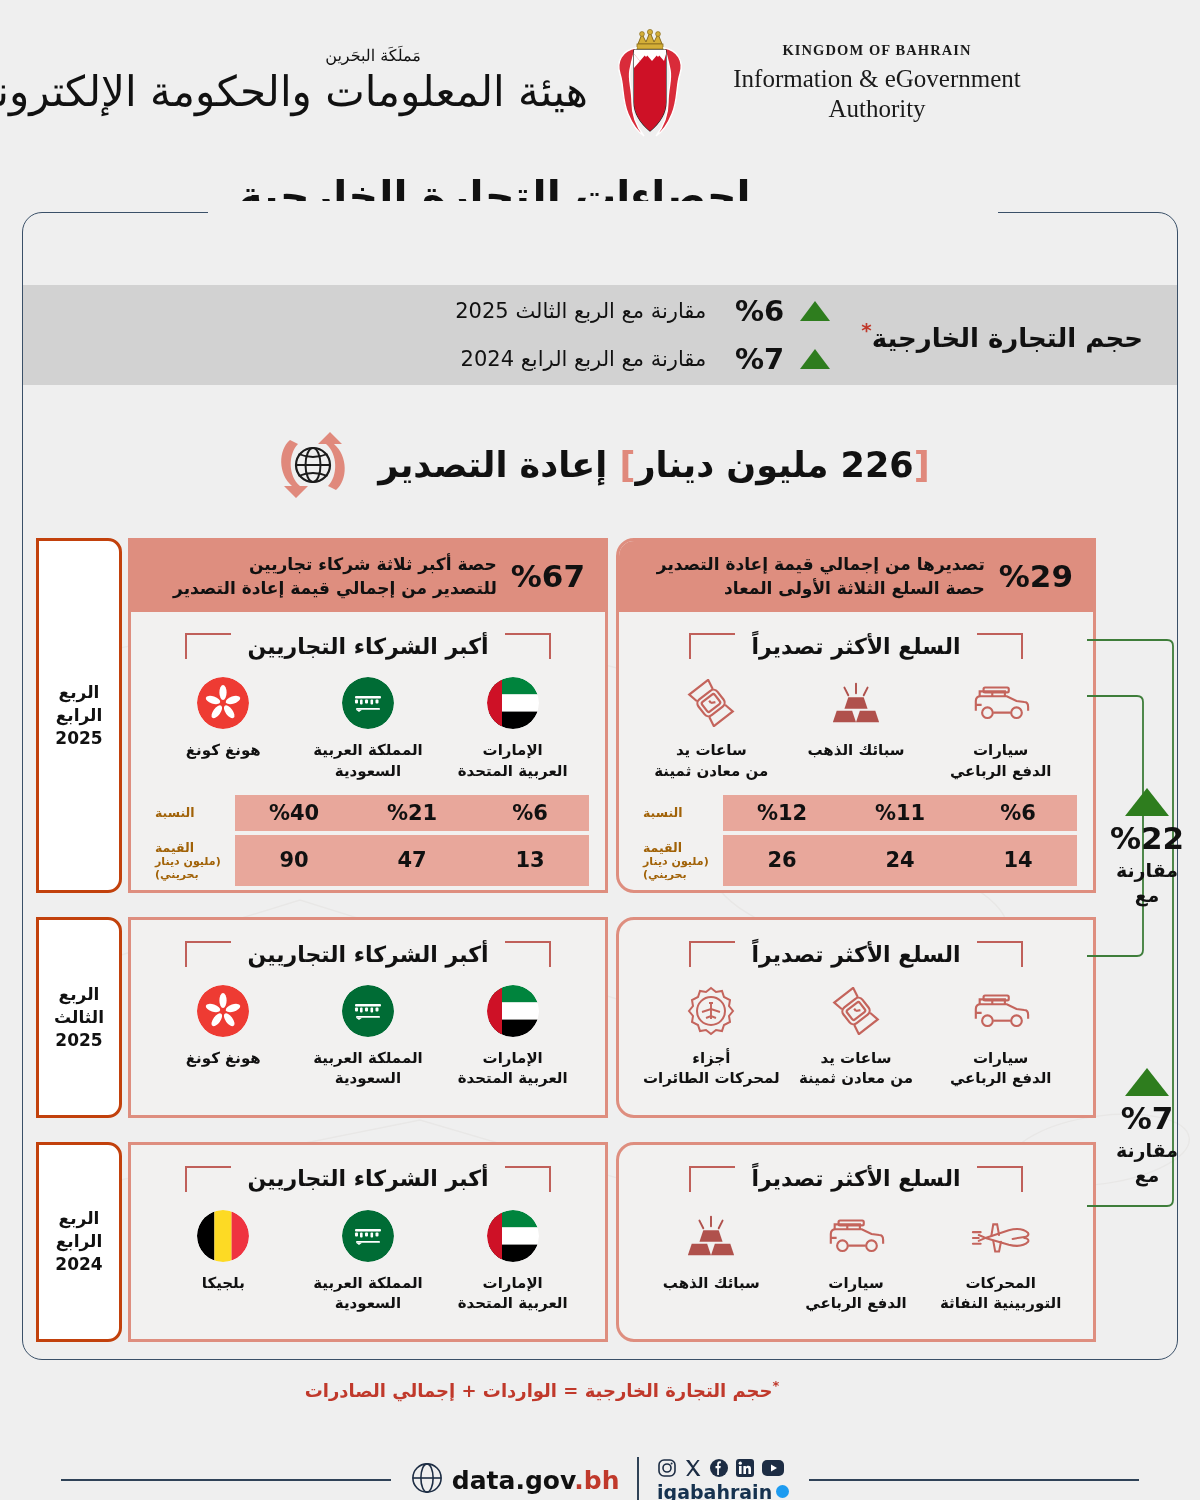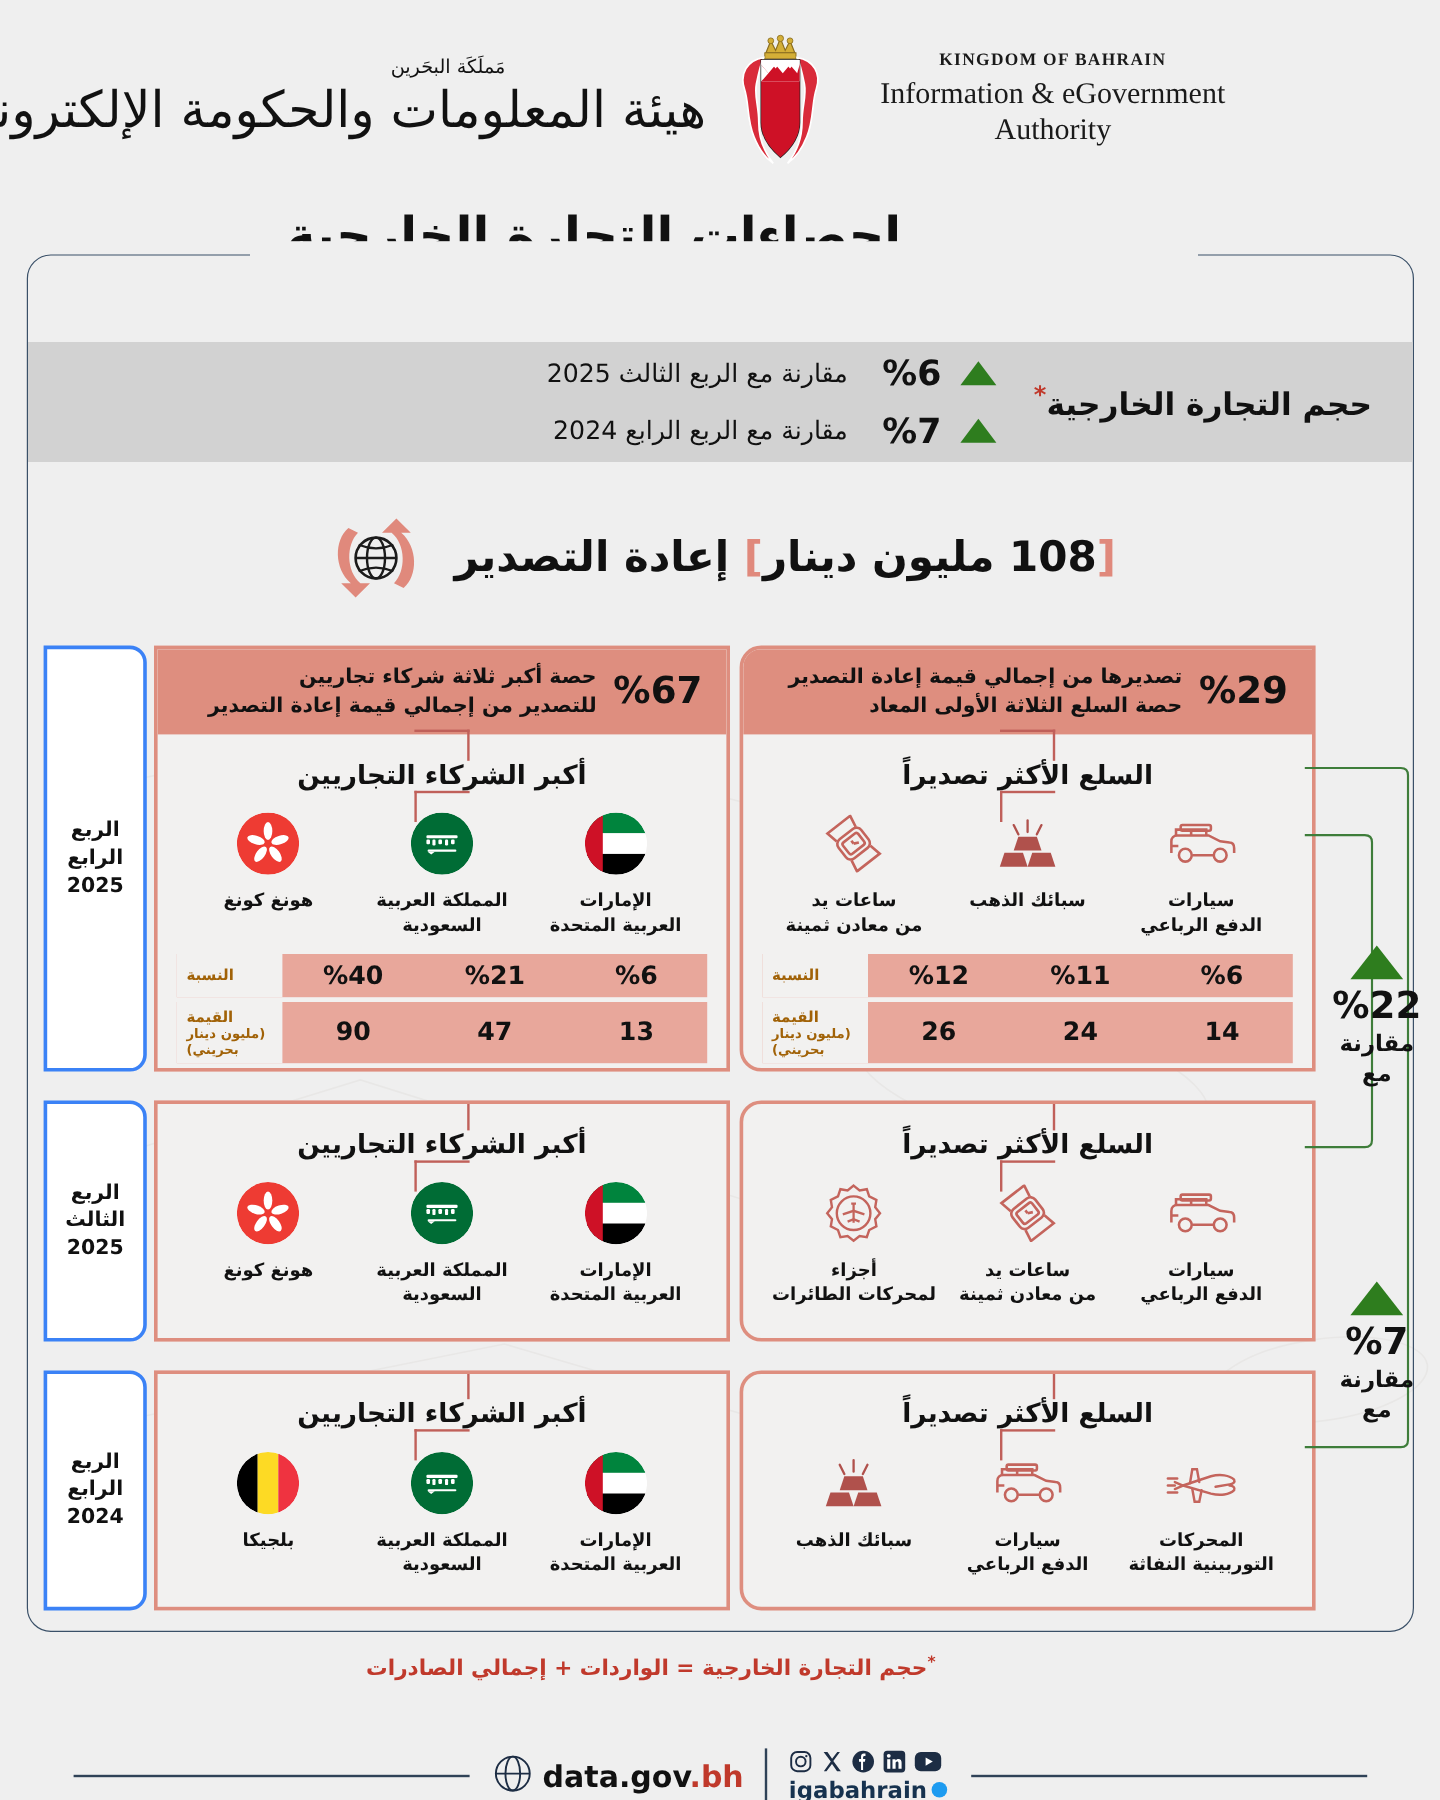--- a/index.html
+++ b/index.html
@@ -54,37 +54,37 @@
               display:flex; align-items:center; justify-content:center; gap:22px; }
   .reexport-text { font-size:35px; font-weight:bold; color:#111; white-space:nowrap; }
   .reexport-text .brk { color:#E0897C; font-weight:bold; }
   .globe-icon { width:86px; height:70px; position:relative; flex:none; }
 
   
   .cards { position:absolute; left:36px; top:538px; width:1060px; }
   .card { position:relative; margin-bottom:24px; }
   .card-body { display:flex; gap:6px; align-items:stretch; }
 
-  .qtag { width:86px; flex:none; background:#fff; border:3px solid #3b82f6;
+  .qtag { width:86px; flex:none; background:#fff; border:3px solid #c2410c;
           border-radius:0 14px 14px 0; display:flex; align-items:center;
           justify-content:center; text-align:center; font-size:17px; font-weight:bold;
           color:#111; line-height:1.35; }
 
   .panels { flex:1; display:flex; gap:8px; }
   .panel { flex:1; background:#F2F1F0; border:3px solid #DE8E7F;
            border-radius:18px 0 0 18px; overflow:hidden; position:relative; }
 
   .pink-head { background:#DE8E7F; padding:11px 20px 12px; display:flex; align-items:center;
                gap:14px; justify-content:flex-start; }
   .pink-head .big { font-size:31px; font-weight:bold; color:#111; flex:none; }
   .pink-head .txt { font-size:17px; font-weight:bold; color:#111; line-height:1.42; text-align:right; }
 
   .panel-content { padding:14px 16px 0; position:relative; }
   .sec-title-row { display:flex; align-items:center; justify-content:center; gap:0; margin:2px 0 4px;
-                   position:relative; height:36px;flex-direction:column; }
+                   position:relative; height:36px; }
   .sec-title { font-size:22px; font-weight:bold; color:#111; padding:0 16px; }
   .bracket { width:46px; height:26px; position:relative; flex:none; }
   .bracket.l { border-top:2.2px solid #C0605A; border-left:2.2px solid #C0605A; }
   .bracket.r { border-top:2.2px solid #C0605A; border-right:2.2px solid #C0605A; }
 
   .items { display:flex; justify-content:space-around; align-items:flex-start;
            padding:6px 6px 12px; gap:4px; }
   .item { flex:1; text-align:center; }
   .item-icon { height:58px; display:flex; align-items:center; justify-content:center; }
   .item-label { margin-top:8px; font-size:15px; font-weight:bold; color:#111; line-height:1.35; }
@@ -208,21 +208,21 @@
           <span class="tri-up"></span>
           <span class="band-pct">%7</span>
           <span class="band-cmp">مقارنة مع الربع الرابع 2024</span>
         </div>
       </div>
     </div>
   </div>
 
   <div class="reexport">
     <span class="reexport-text">
-      <span class="brk">[</span><span>108 مليون دينار</span><span class="brk">]</span>
+      <span class="brk">[</span><span>226 مليون دينار</span><span class="brk">]</span>
       <span>إعادة التصدير</span>
     </span>
     <span class="globe-icon">
       <svg viewBox="0 0 86 70" width="86" height="70">
         <path d="M20 10 C8 20 8 44 22 56 L14 56 L26 68 L38 56 L30 56 C18 46 18 24 28 14 Z" fill="#E0897C"></path>
         <path d="M66 60 C78 50 78 26 64 14 L72 14 L60 2 L48 14 L56 14 C68 24 68 46 58 56 Z" fill="#E0897C"></path>
         <circle cx="43" cy="35" r="17" fill="none" stroke="#1b1b1b" stroke-width="2.2"></circle>
         <ellipse cx="43" cy="35" rx="7.5" ry="17" fill="none" stroke="#1b1b1b" stroke-width="2"></ellipse>
         <line x1="26" y1="35" x2="60" y2="35" stroke="#1b1b1b" stroke-width="2"></line>
         <path d="M28.5 24 Q43 30 57.5 24" fill="none" stroke="#1b1b1b" stroke-width="1.8"></path>

